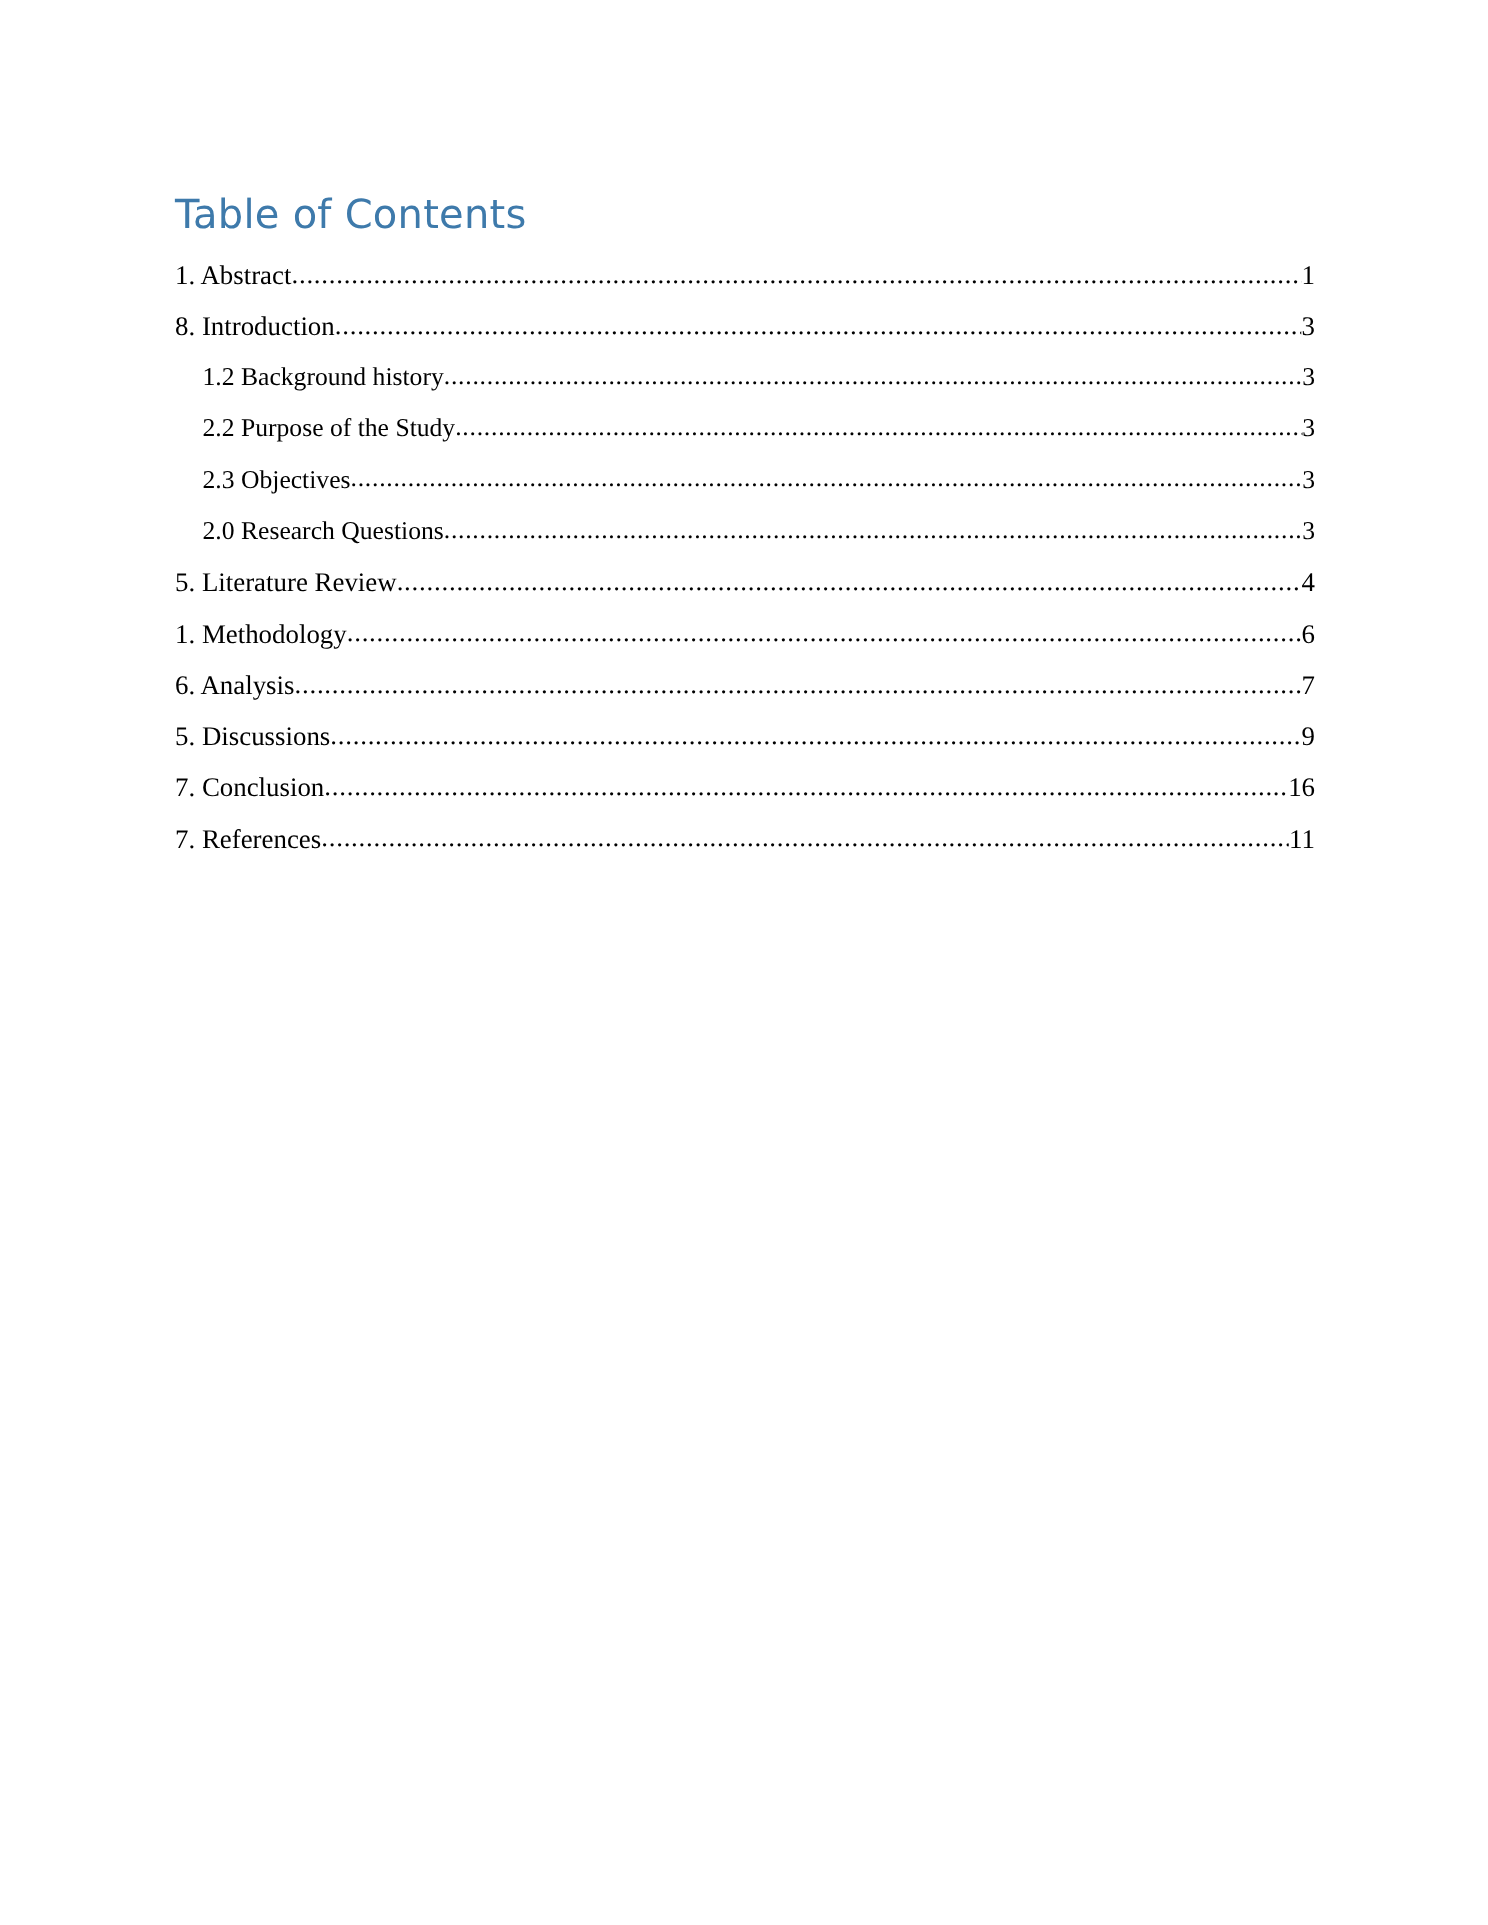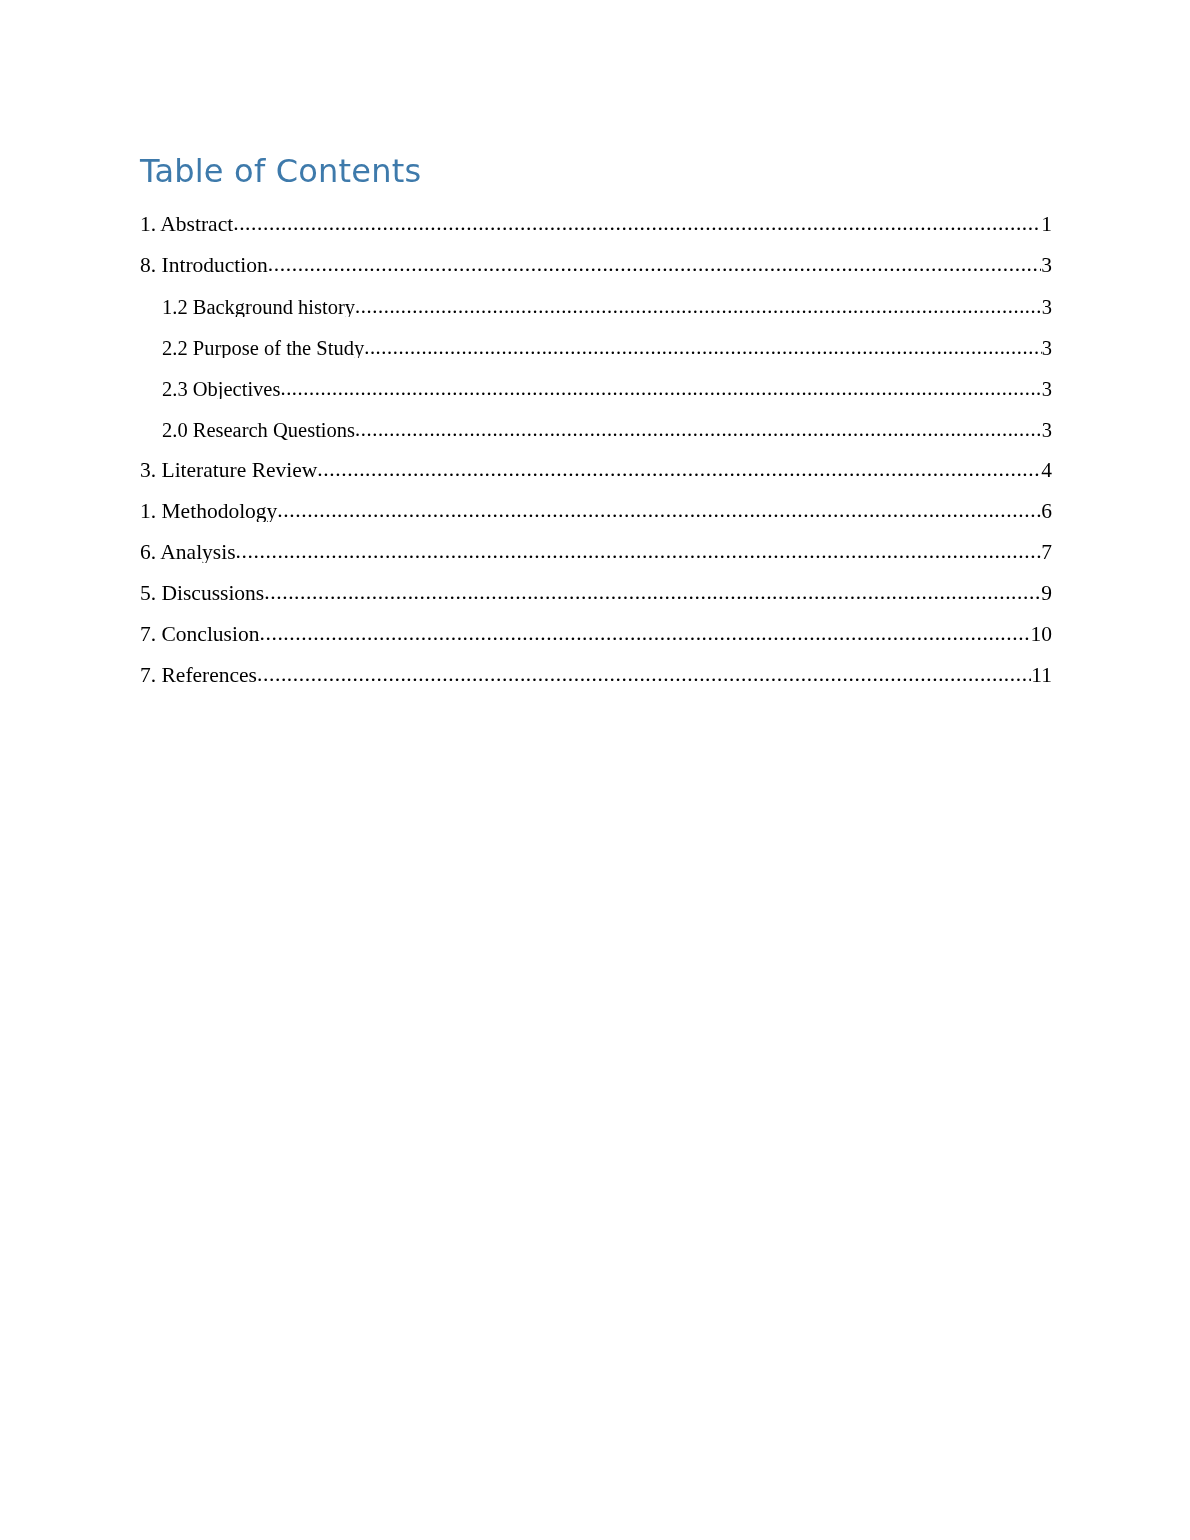--- a/index.html
+++ b/index.html
@@ -28,31 +28,30 @@
     left: 140px;
     top: 152px;
     width: 912px;
   }
   .toc-title {
     font-family: "DejaVu Sans", sans-serif;
     font-size: 32px;
     font-weight: normal;
     color: #3e7aab;
     letter-spacing: 0.2px;
-    margin: 0 0 4px 0;
+    margin: 0 0 20px 0;
     line-height: 1.2;
   }
   .toc-list {
     margin: 0;
     padding: 0;
     list-style: none;
   }
   .toc-entry {
     display: flex;
-    align-items: flex-end;
     font-size: 21.5px;
     line-height: 1.0;
     height: 41px;
     white-space: nowrap;
     overflow: hidden;
   }
   .toc-entry.level-2 {
     padding-left: 22px;
     font-size: 20.5px;
   }
@@ -102,21 +101,21 @@
         <span class="toc-label">2.3 Objectives</span>
         <span class="toc-dots">................................................................................................................................................................</span>
         <span class="toc-page">3</span>
       </li>
       <li class="toc-entry level-2">
         <span class="toc-label">2.0 Research Questions</span>
         <span class="toc-dots">................................................................................................................................................................</span>
         <span class="toc-page">3</span>
       </li>
       <li class="toc-entry level-1">
-        <span class="toc-label">3. Literature Review</span>
+        <span class="toc-label">5. Literature Review</span>
         <span class="toc-dots">................................................................................................................................................................</span>
         <span class="toc-page">4</span>
       </li>
       <li class="toc-entry level-1">
         <span class="toc-label">1. Methodology</span>
         <span class="toc-dots">................................................................................................................................................................</span>
         <span class="toc-page">6</span>
       </li>
       <li class="toc-entry level-1">
         <span class="toc-label">6. Analysis</span>
@@ -124,21 +123,21 @@
         <span class="toc-page">7</span>
       </li>
       <li class="toc-entry level-1">
         <span class="toc-label">5. Discussions</span>
         <span class="toc-dots">................................................................................................................................................................</span>
         <span class="toc-page">9</span>
       </li>
       <li class="toc-entry level-1">
         <span class="toc-label">7. Conclusion</span>
         <span class="toc-dots">................................................................................................................................................................</span>
-        <span class="toc-page">10</span>
+        <span class="toc-page">16</span>
       </li>
       <li class="toc-entry level-1">
         <span class="toc-label">7. References</span>
         <span class="toc-dots">................................................................................................................................................................</span>
         <span class="toc-page">11</span>
       </li>
     </ul>
   </div>
 </div>
 

